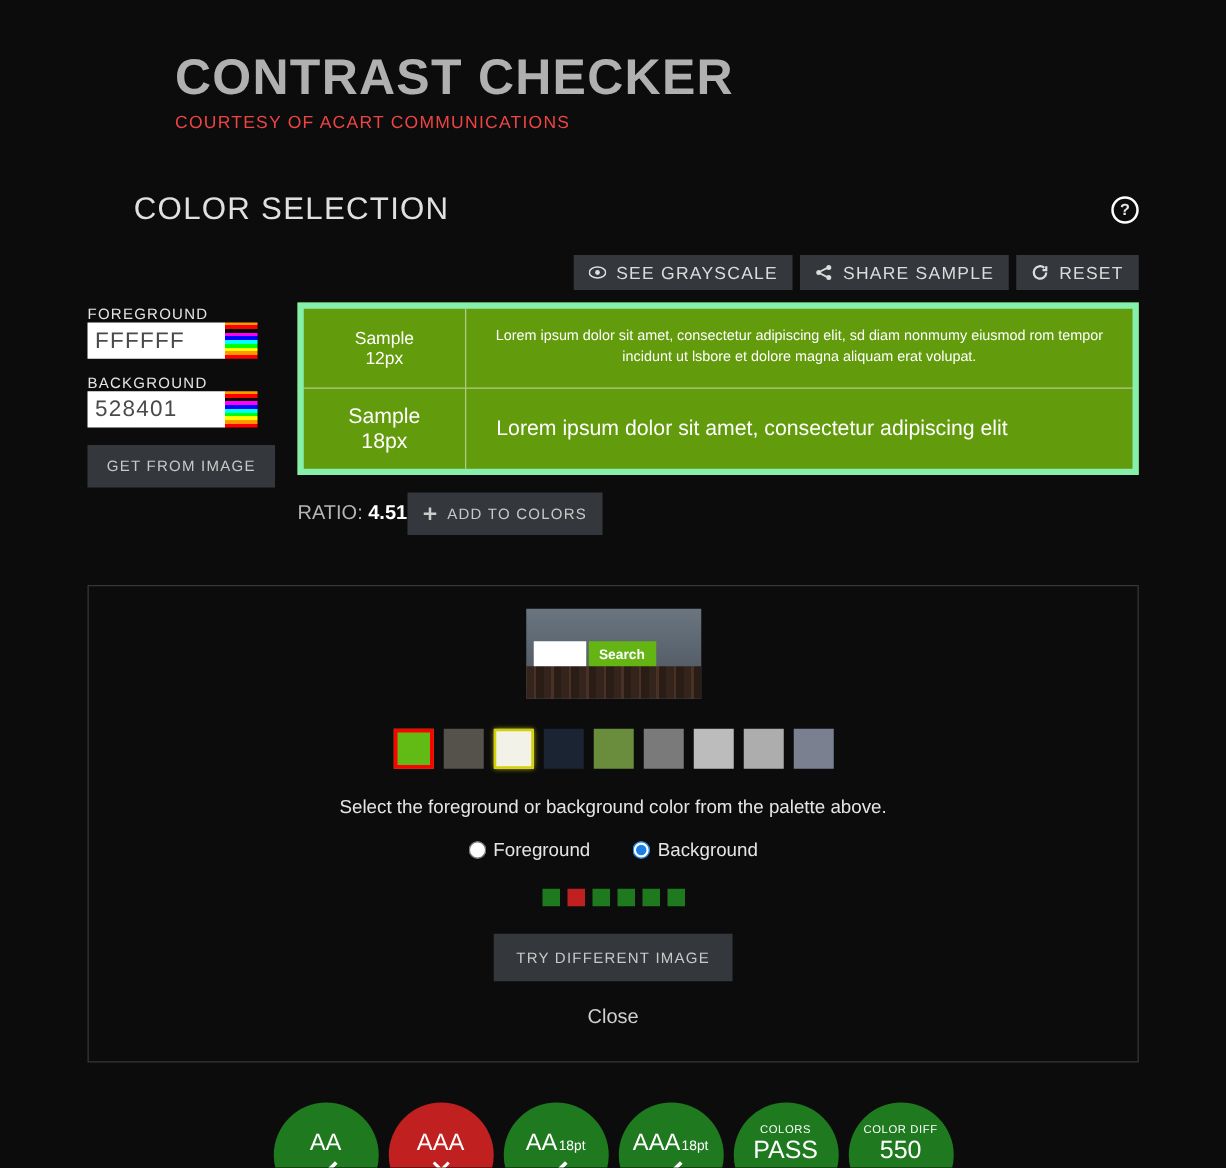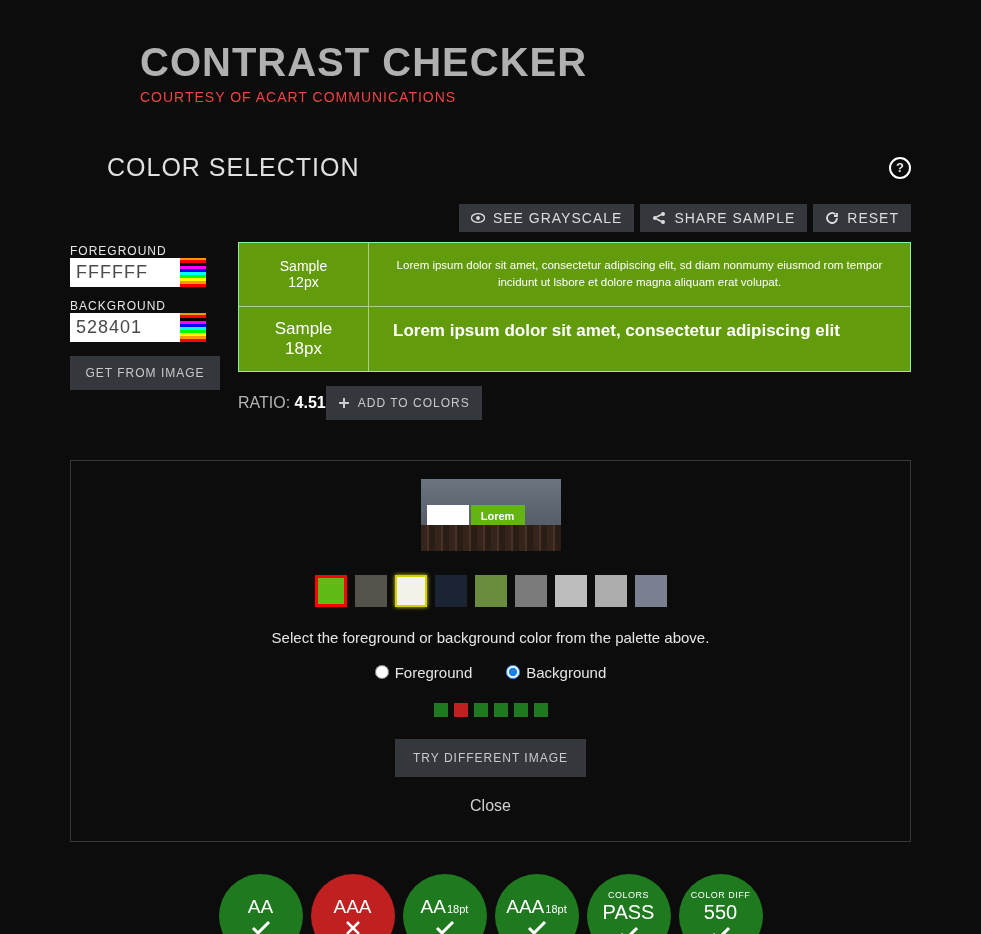--- a/index.html
+++ b/index.html
@@ -70,21 +70,21 @@
     font-family: inherit;
   }
   .rainbow {
     width:26px; cursor:pointer;
     background: repeating-linear-gradient(0deg,
       #ff0000 0 3px, #ff9900 3px 6px, #ffff00 6px 9px,
       #00ff00 9px 12px, #00ffff 12px 15px, #0000ff 15px 18px,
       #ff00ff 18px 21px, #000 21px 24px);
   }
   .samples { flex:1; }
-  .sample-table { display:flex; flex-direction:column; background:#629b0b; border:1px solid #86efac; }
+  .sample-table { display:flex; flex-direction:column; background:#629b0b; border:5px solid #86efac; }
   .sample-row { display:flex; }
   .sample-row + .sample-row { border-top:1px solid rgba(255,255,255,0.5); }
   .sample-label { width:130px; display:flex; flex-direction:column; align-items:center; justify-content:center; color:#fff; border-right:1px solid rgba(255,255,255,0.5); font-size:14px; padding:12px 0;}
   .sample-text { flex:1; padding:14px 18px; color:#fff; text-align:center; }
   .sample-text .t12 { font-size:11.5px; line-height:1.5; }
   .sample-text .t18 { font-size:17px; text-align:left; padding-left:6px; }
   .under-samples { display:flex; align-items:center; margin-top:14px; }
   .ratio-label { color:#b5b5b5; font-size:16px; }
   .ratio-val { color:#fff; font-weight:bold; }
   .btn-small {
@@ -205,21 +205,21 @@
           </div>
           <div class="sample-text">
               <div class="t12">Lorem ipsum dolor sit amet, consectetur adipiscing elit, sd diam nonmumy eiusmod rom tempor incidunt ut lsbore et dolore magna aliquam erat volupat.</div>
             </div>
         </div>
         <div class="sample-row">
           <div class="sample-label" style="font-size:17px;">
             <span>Sample</span>
             <span>18px</span>
           </div>
-          <div class="sample-text" style="display:flex;font-weight:bold;">
+          <div class="sample-text" style="display:flex;align-items:center;">
               <div class="t18">Lorem ipsum dolor sit amet, consectetur adipiscing elit</div>
             </div>
         </div>
       </div>
 
       <div class="under-samples">
         <div>
           <span class="ratio-label">RATIO: </span><span class="ratio-val">4.51</span>
         </div>
         <button class="btn-small">
@@ -230,21 +230,21 @@
           </span>
           <span>ADD TO COLORS</span>
         </button>
       </div>
     </div>
   </div>
 
   <div class="image-panel">
     <div class="thumb">
       <div class="bar"></div>
-      <div class="searchbtn">Lorem</div>
+      <div class="searchbtn">Search</div>
       <div class="skyline"></div>
     </div>
 
     <div class="palette" id="palette">
         <div class="swatch selected" style="background: rgb(98, 187, 20);"></div>
         <div class="swatch" style="background: rgb(85, 81, 75);"></div>
         <div class="swatch highlight" style="background: rgb(242, 242, 233);"></div>
         <div class="swatch" style="background: rgb(26, 36, 50);"></div>
         <div class="swatch" style="background: rgb(106, 140, 61);"></div>
         <div class="swatch" style="background: rgb(122, 122, 122);"></div>

